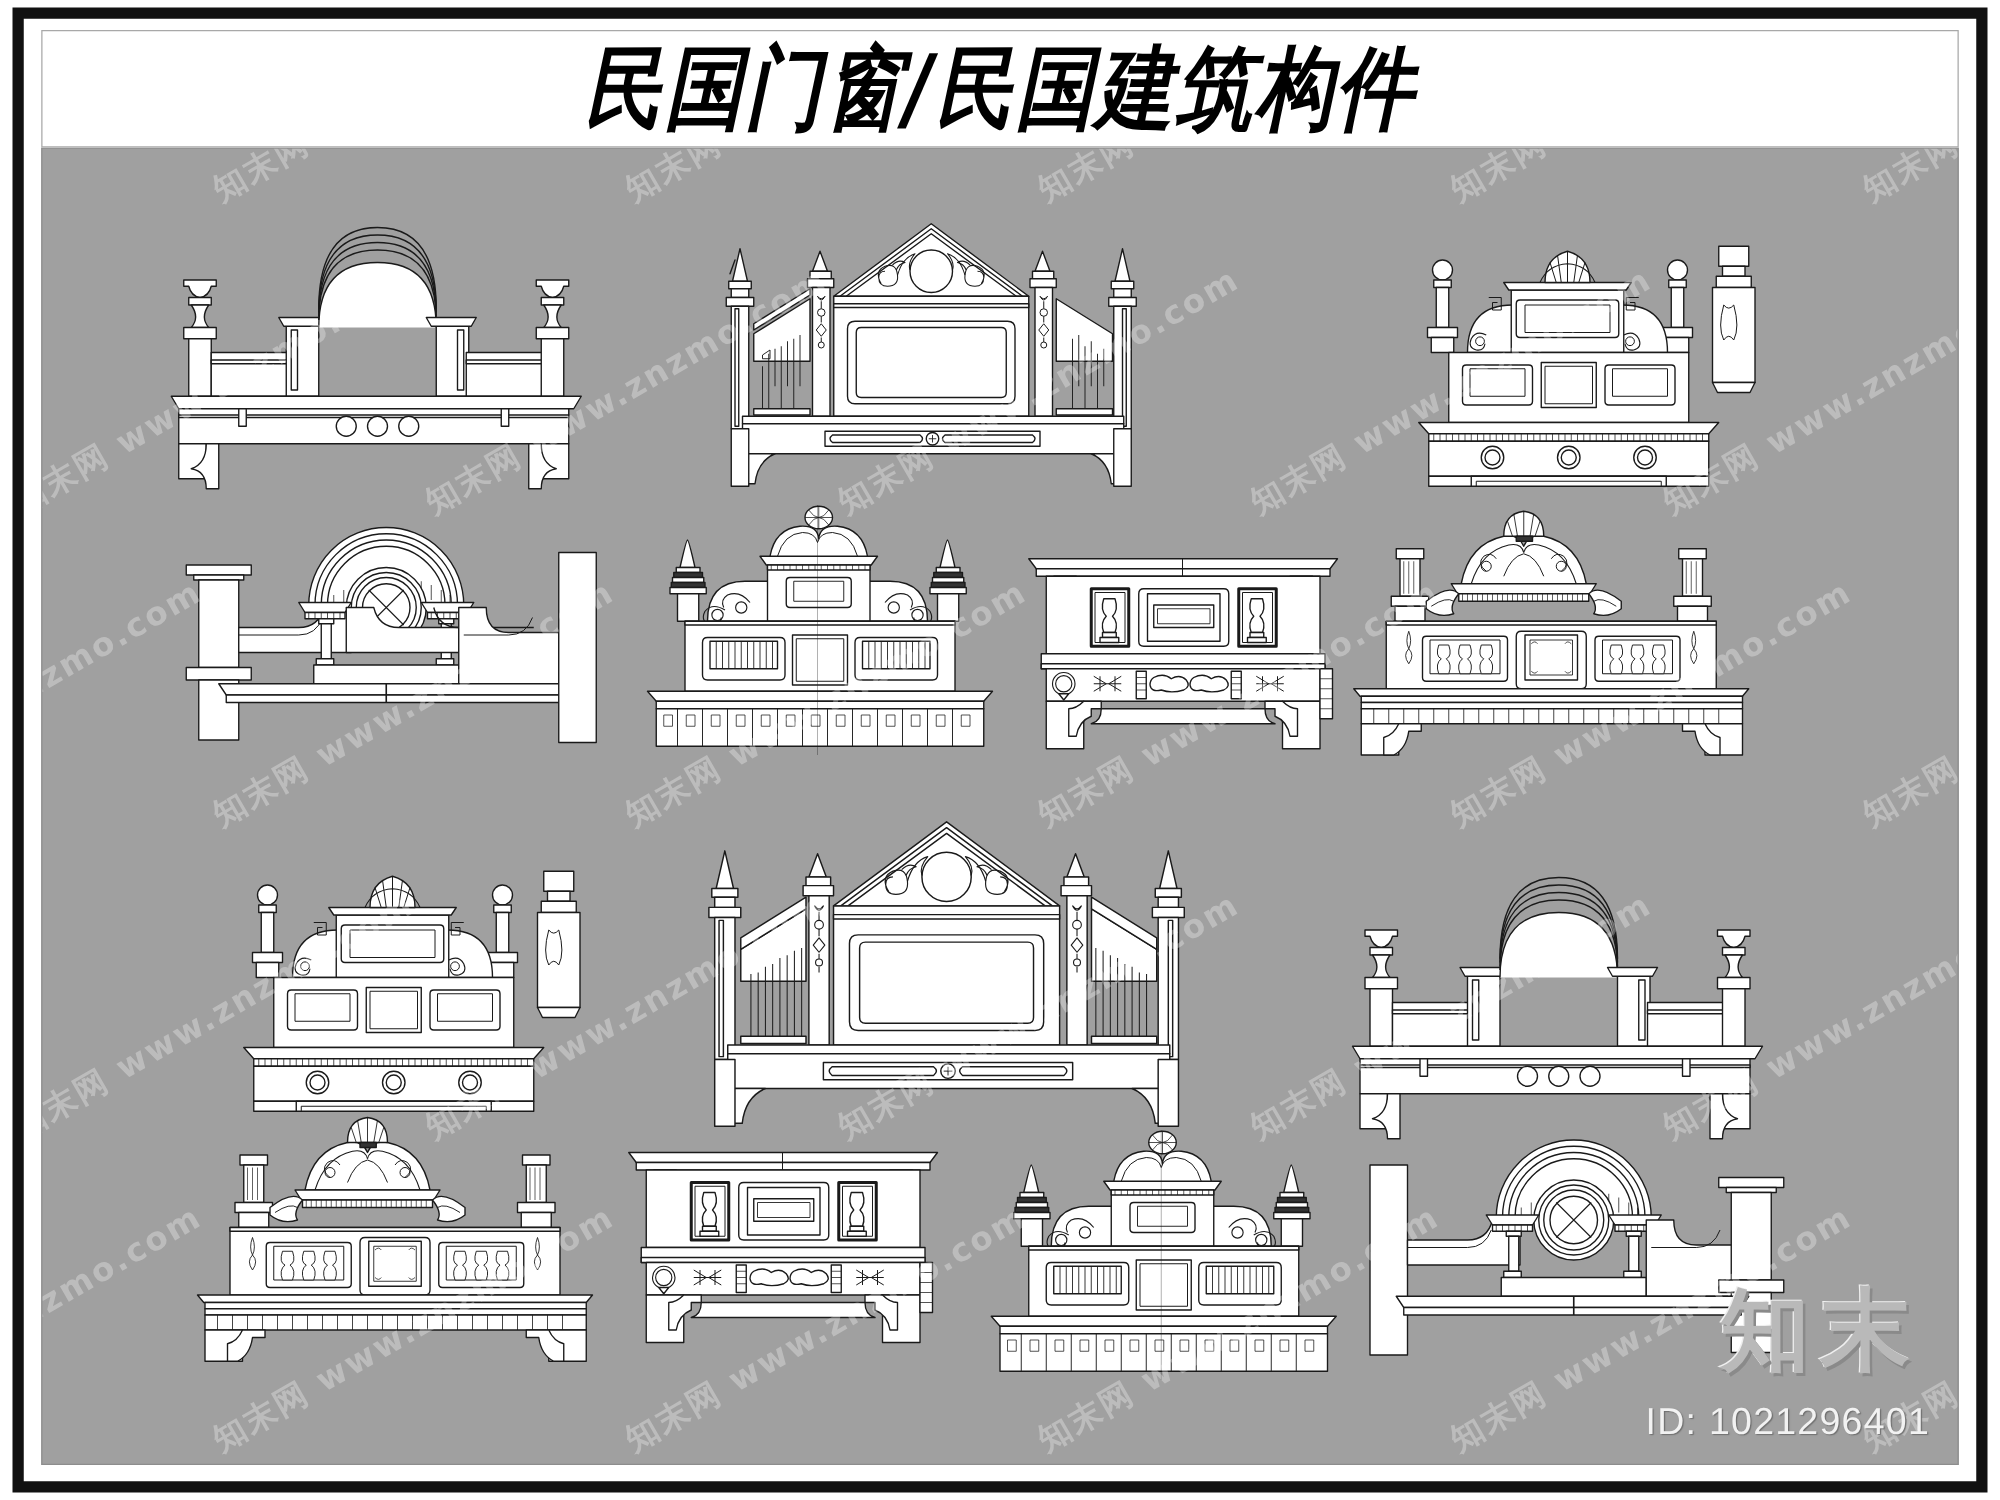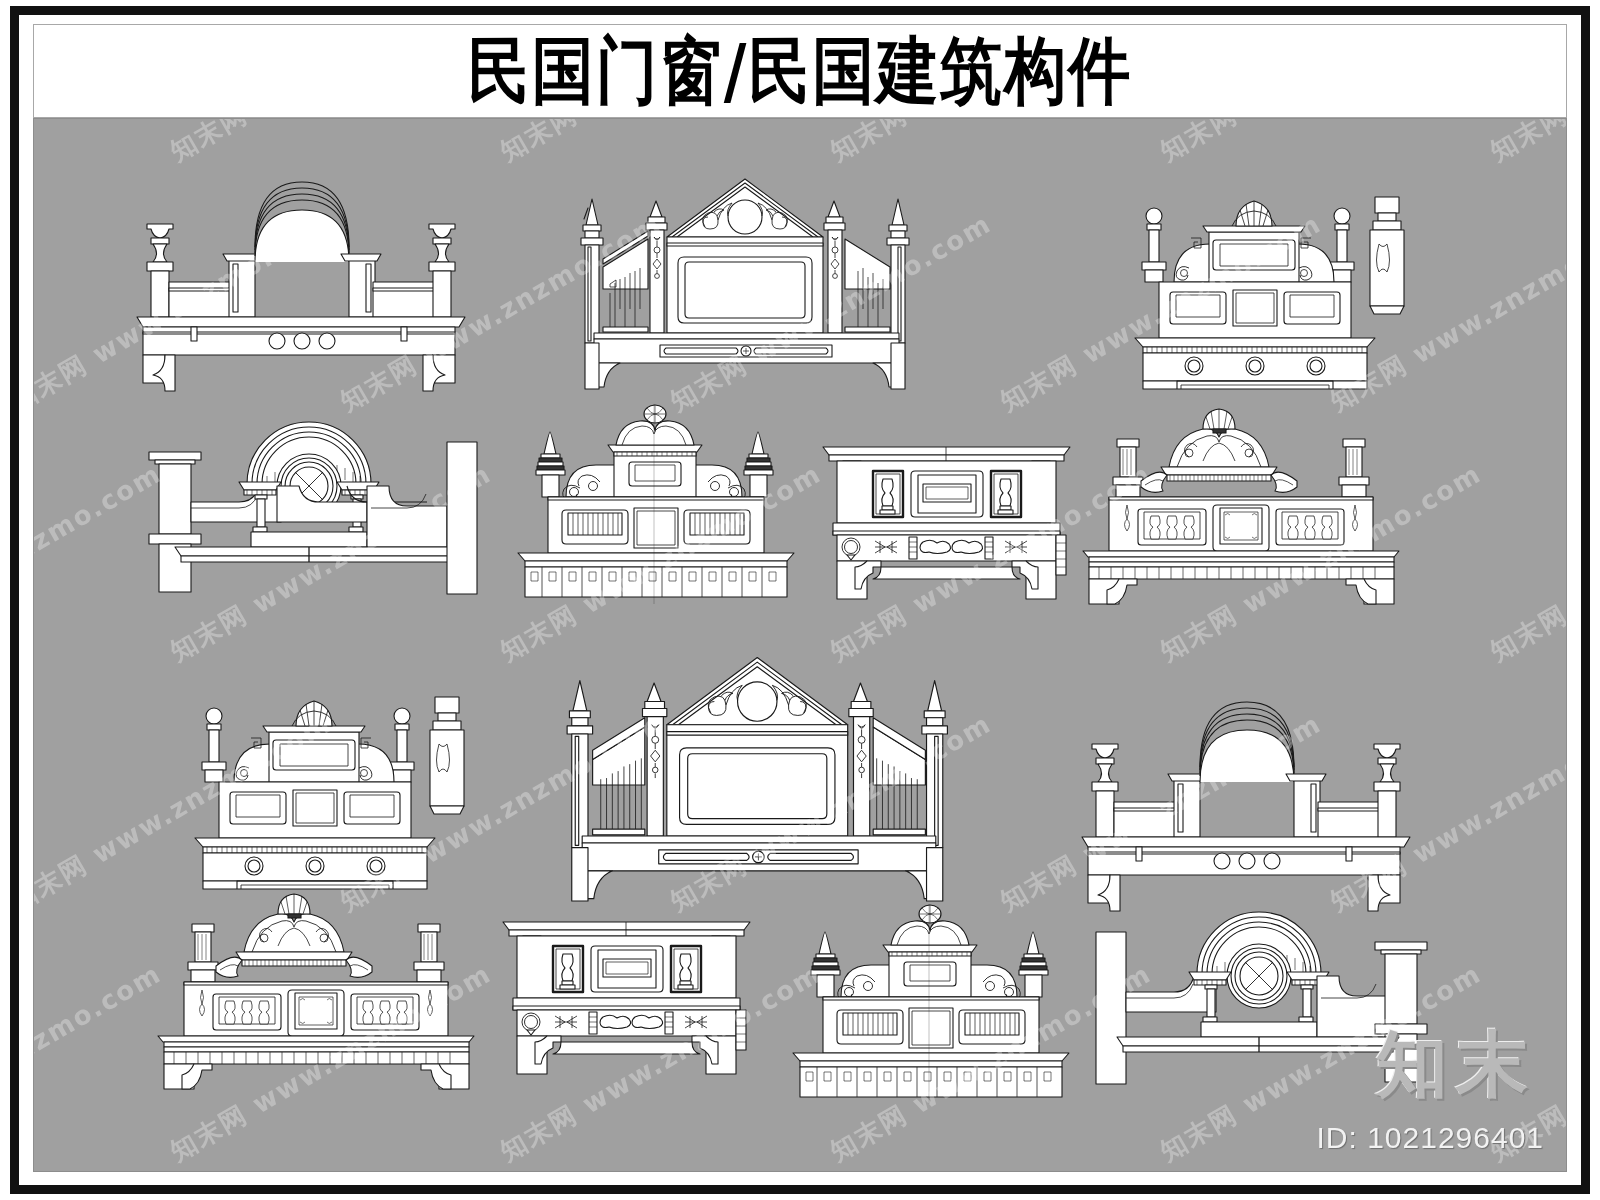--- a/index.html
+++ b/index.html
@@ -8,21 +8,21 @@
 
   #page{position:relative;width:1600px;height:1200px;background:#ffffff;box-sizing:border-box;}
 
   
   #outer-frame{position:absolute;left:10px;top:6px;width:1580px;height:1188px;
     border:9px solid #111111;box-sizing:border-box;background:#ffffff;}
 
   
   #title-bar{position:absolute;left:33px;top:24px;width:1534px;height:94px;
     background:#ffffff;border:1px solid #a8a8a8;box-sizing:border-box;
-    display:flex;align-items:center;justify-content:center;z-index:6;}
+    display:flex;align-items:center;justify-content:center;z-index:6;font-style:italic;}
   #title-text{font-family:"DejaVu Sans","Liberation Sans",sans-serif;
     font-size:62px;font-weight:700;color:#000000;letter-spacing:2px;
     line-height:1;white-space:nowrap;transform:scaleY(1.18);transform-origin:center;}
 
   
   #canvas{position:absolute;left:33px;top:118px;width:1534px;height:1054px;
     background:#a0a0a0;border:1px solid #8d8d8d;box-sizing:border-box;overflow:hidden;z-index:4;}
 
   
   #watermark{position:absolute;left:-200px;top:-160px;width:1960px;height:1420px;

